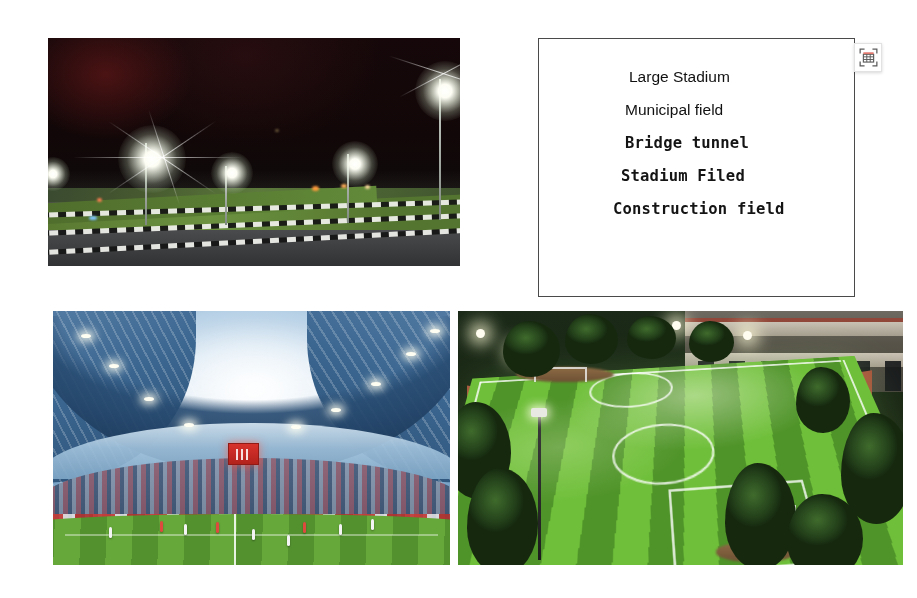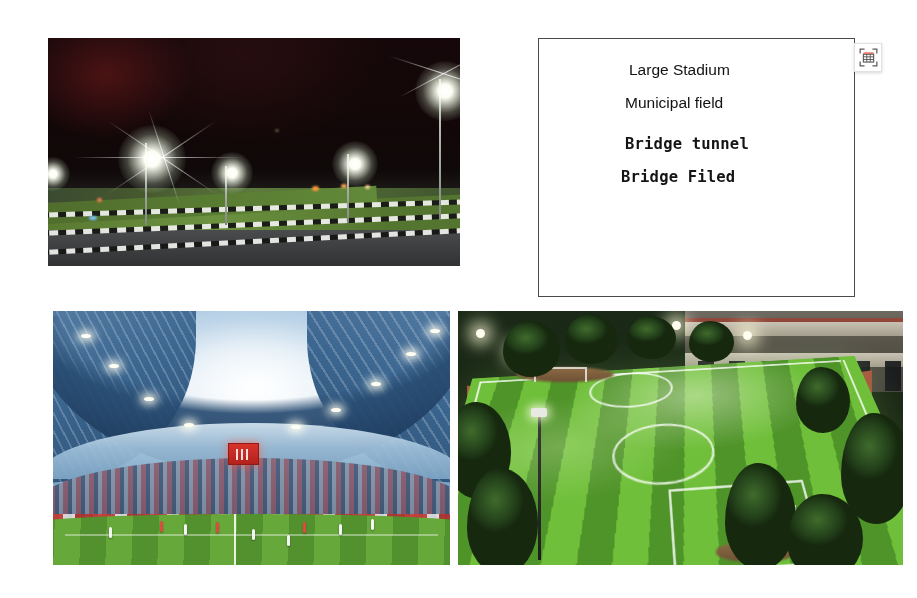--- a/index.html
+++ b/index.html
@@ -303,21 +303,21 @@
     font-weight: 400;
     letter-spacing: .2px;
     color: #141414;
   }
   #application-table .table-body {
     padding: 14px 0 0 0;
     box-sizing: border-box;
   }
   .app-item {
     display: flex;
-    align-items: center;
+    align-items: flex-end;
     height: 33px;
     padding-left: 90px;
     box-sizing: border-box;
   }
   .app-item .app-label {
     white-space: nowrap;
     color: #111111;
   }
   
   .app-item.style-sans .app-label {
@@ -328,21 +328,21 @@
   
   .app-item.style-mono .app-label {
     font-family: "DejaVu Sans Mono", "Liberation Mono", monospace;
     font-size: 15.5px;
     font-weight: 700;
     letter-spacing: .2px;
     color: #141414;
   }
   .app-item.r1 { padding-left: 90px; }
   .app-item.r2 { padding-left: 86px; }
-  .app-item.r3 { padding-left: 86px; margin-top: 8px; }
+  .app-item.r3 { padding-left: 86px; }
   .app-item.r4 { padding-left: 82px; }
   .app-item.r5 { padding-left: 74px; }
 
   
   #table-tool-button {
     position: absolute;
     left: 854px; top: 43px;
     width: 28px; height: 29px;
     background: #ffffff;
     border: 1px solid #e2e2e2;
@@ -521,23 +521,27 @@
       <span class="app-label">Municipal field</span>
     </div>
 
     <div class="app-item style-mono r3">
 
       <span class="app-label">Bridge tunnel</span>
     </div>
 
     <div class="app-item style-mono r4">
 
-      <span class="app-label">Bridge Filed</span>
-    </div>
-
+      <span class="app-label">Stadium Filed</span>
+    </div>
+
+    <div class="app-item style-mono r5">
+
+      <span class="app-label">Construction field</span>
+    </div>
 
   </div>
 </div>
 
 <div id="table-tool-button">
   <span>
     <svg width="19" height="19" viewBox="0 0 20 20">
 
       <g fill="none" stroke="#5b5b5b" stroke-width="1.3" stroke-linecap="square">
         <path d="M1.2 5.2 V1.2 H5.2"></path>

